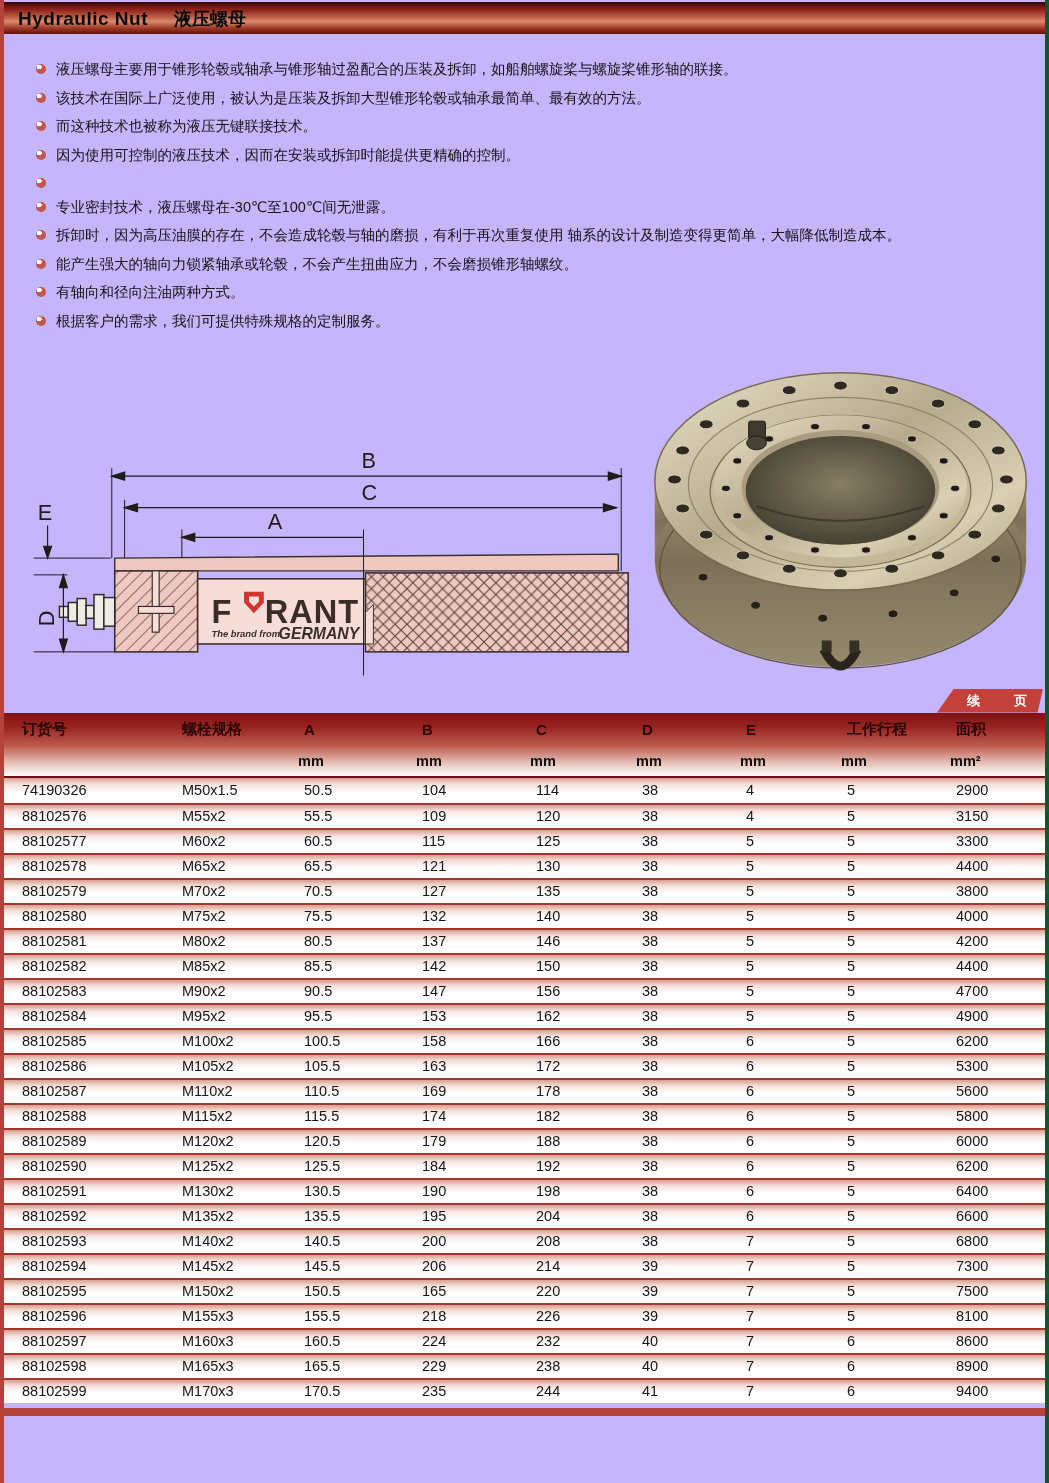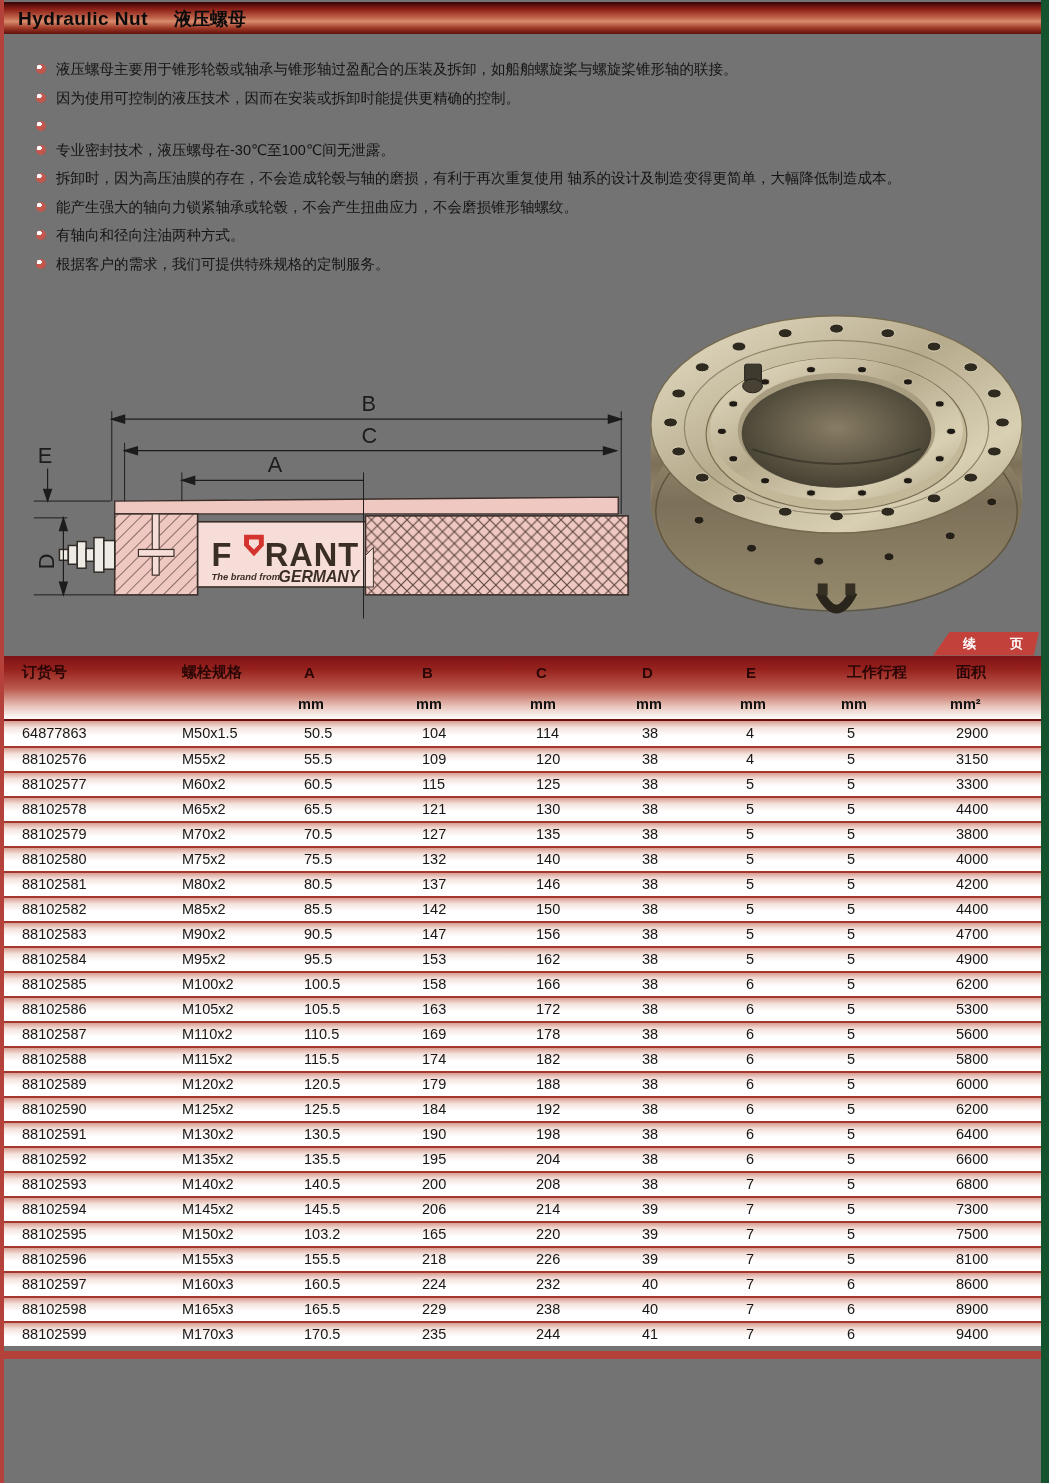--- a/index.html
+++ b/index.html
@@ -1,18 +1,18 @@
 <!DOCTYPE html>
 <html><head>
 <meta charset="utf-8">
 <style>
   html,body{margin:0;padding:0;background:#fff;}
   body{font-family:"Liberation Sans","DejaVu Sans",sans-serif;color:#111;}
-  .page{position:relative;width:1049px;height:1483px;margin:0 auto;background:#737373;
-        border-left:4px solid #b5413b;border-right:8px solid #14532d;box-sizing:border-box;overflow:hidden;}
+  .page{position:relative;width:1049px;height:1483px;margin:0 auto;background:#c4b5fd;
+        border-left:4px solid #b5413b;border-right:4px solid #14532d;box-sizing:border-box;overflow:hidden;}
   
   .title-bar{height:30px;margin:2px 0 0 0;display:flex;align-items:center;gap:26px;padding-left:14px;
     background:linear-gradient(180deg,#4f0c0a 0%,#8e2118 18%,#c46a50 48%,#d98b6e 58%,#a03a26 80%,#5f100c 100%);
     border-top:2px solid #3f0907;}
   .title-bar .t-en{font-size:19px;font-weight:bold;color:#0b0b0b;letter-spacing:.5px;}
   .title-bar .t-zh{font-size:18px;font-weight:bold;color:#0b0b0b;}
   
   .bullets{list-style:none;margin:14px;padding:12px 20px 0 16px;}
   .bullets li{display:flex;align-items:flex-start;margin-bottom:9.5px;font-size:14.5px;line-height:19px;color:#141414;}
   .bullet-ico{flex:0 0 auto;width:10px;height:10px;border-radius:50%;margin:4px 10px 0 2px;
@@ -49,21 +49,29 @@
     <span class="t-en">Hydraulic Nut</span>
     <span class="t-zh">液压螺母</span>
   </div>
 
   <ul class="bullets">
     <li>
       <span class="bullet-ico"></span>
       <span class="b-text">液压螺母主要用于锥形轮毂或轴承与锥形轴过盈配合的压装及拆卸，如船舶螺旋桨与螺旋桨锥形轴的联接。</span>
     </li>
 
-
+    <li>
+      <span class="bullet-ico"></span>
+      <span class="b-text">该技术在国际上广泛使用，被认为是压装及拆卸大型锥形轮毂或轴承最简单、最有效的方法。</span>
+    </li>
+
+    <li>
+      <span class="bullet-ico"></span>
+      <span class="b-text">而这种技术也被称为液压无键联接技术。</span>
+    </li>
 
     <li>
       <span class="bullet-ico"></span>
       <span class="b-text">因为使用可控制的液压技术，因而在安装或拆卸时能提供更精确的控制。</span>
     </li>
 
     <li>
       <span class="bullet-ico"></span>
     </li>
 
@@ -301,21 +309,21 @@
         <span>mm</span>
         <span>mm</span>
         <span>mm</span>
         <span>mm</span>
         <span>mm</span>
         <span>mm²</span>
       </div>
     </div>
     <div class="tbody">
     <div class="grid9 data-row">
-      <span class="cell">64877863</span>
+      <span class="cell">74190326</span>
       <span class="cell">M50x1.5</span>
       <span class="cell">50.5</span>
       <span class="cell">104</span>
       <span class="cell">114</span>
       <span class="cell">38</span>
       <span class="cell">4</span>
       <span class="cell">5</span>
       <span class="cell">2900</span>
     </div>
 
@@ -543,21 +551,21 @@
       <span class="cell">214</span>
       <span class="cell">39</span>
       <span class="cell">7</span>
       <span class="cell">5</span>
       <span class="cell">7300</span>
     </div>
 
     <div class="grid9 data-row">
       <span class="cell">88102595</span>
       <span class="cell">M150x2</span>
-      <span class="cell">103.2</span>
+      <span class="cell">150.5</span>
       <span class="cell">165</span>
       <span class="cell">220</span>
       <span class="cell">39</span>
       <span class="cell">7</span>
       <span class="cell">5</span>
       <span class="cell">7500</span>
     </div>
 
     <div class="grid9 data-row">
       <span class="cell">88102596</span>

